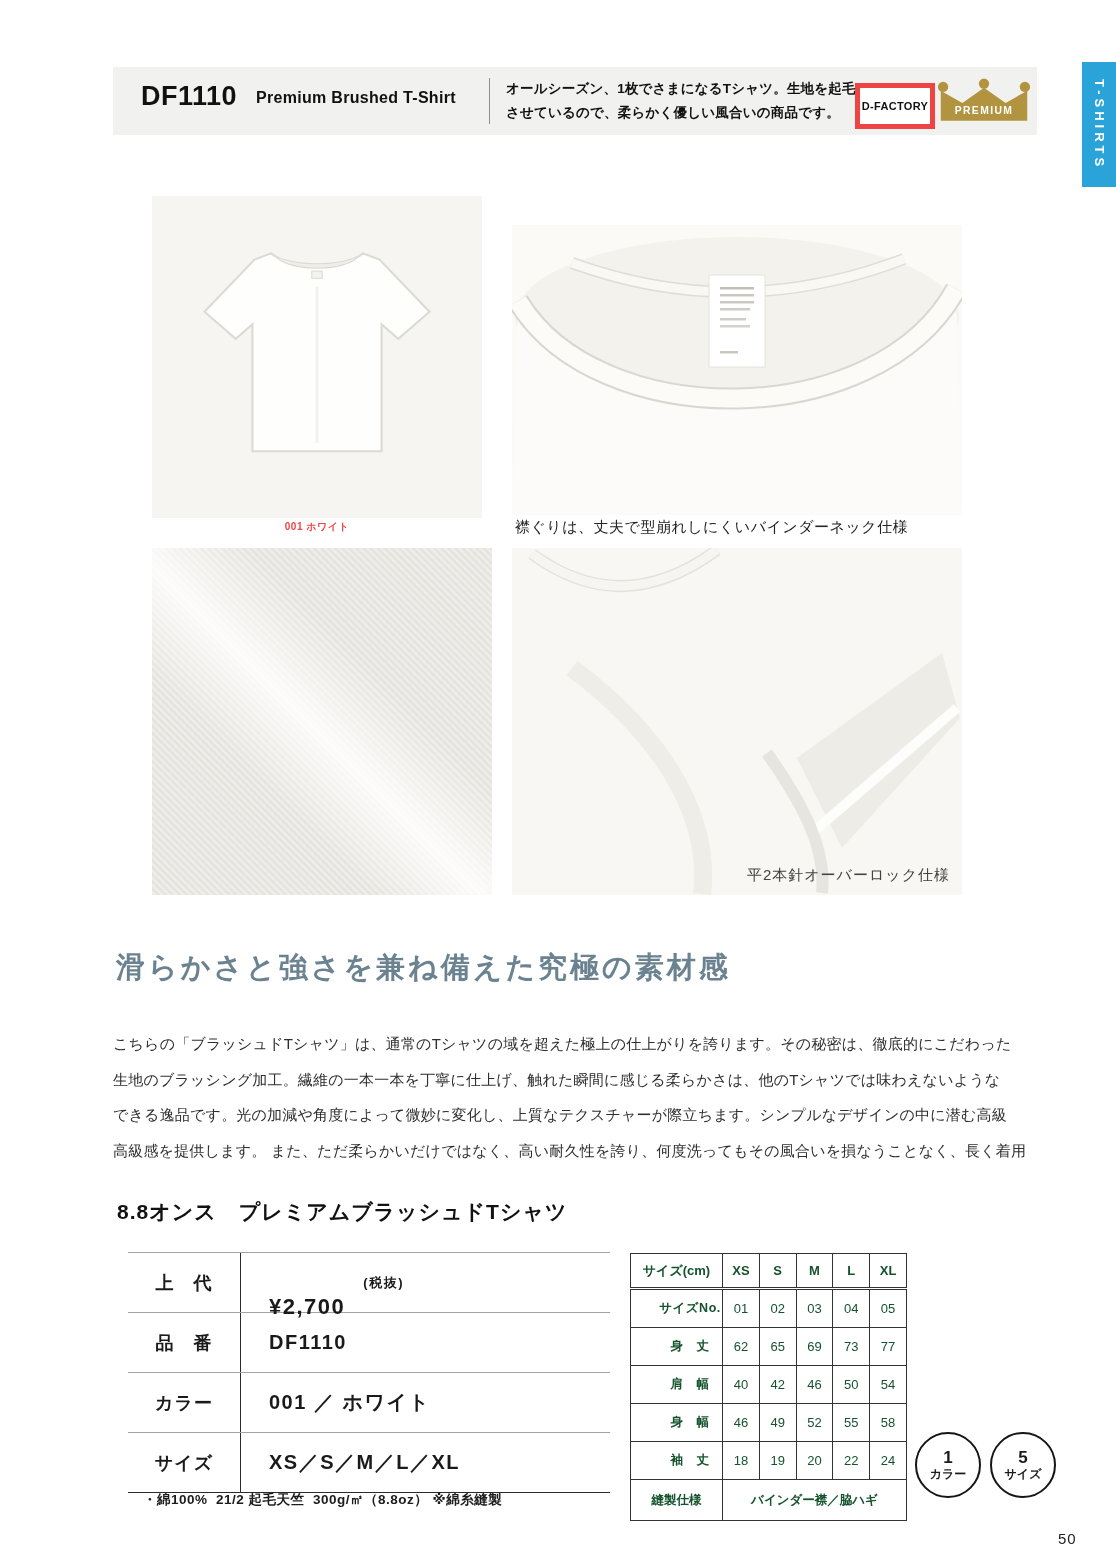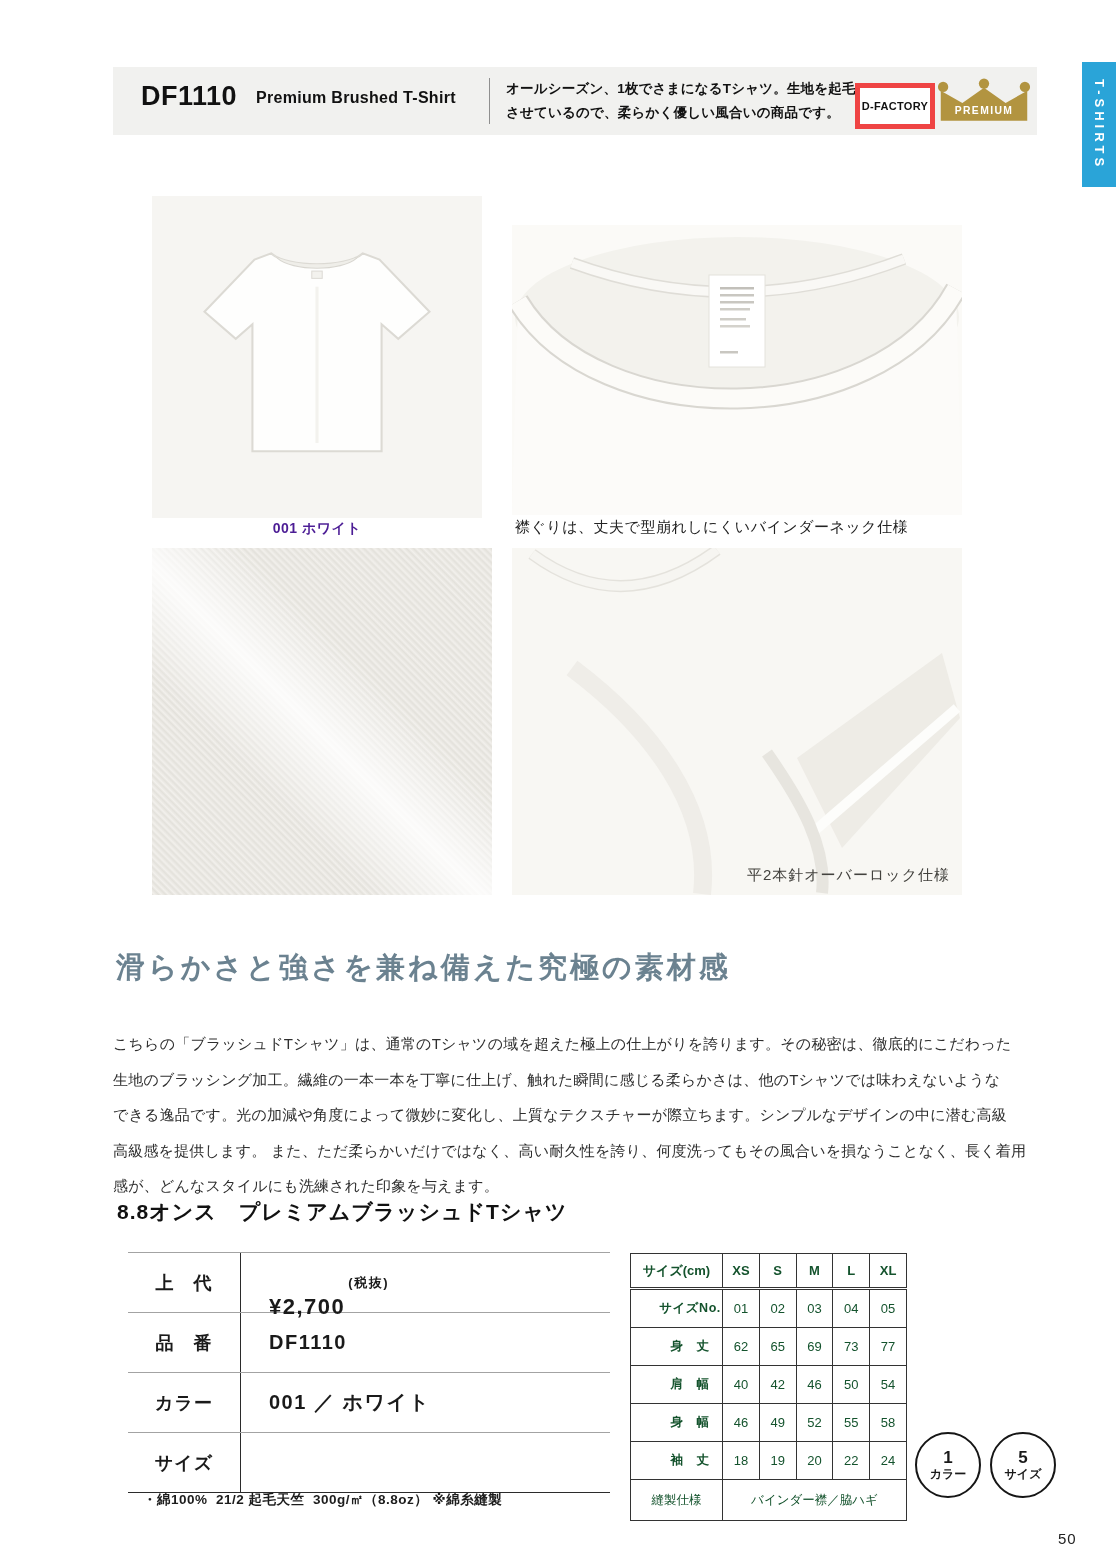--- a/index.html
+++ b/index.html
@@ -24,48 +24,48 @@
   
   .photo{position:absolute;overflow:hidden;}
   .photo-main{left:152px;top:196px;width:330px;height:322px;background:#f6f5f2;display:flex;justify-content:center;}
   .photo-neck{left:512px;top:225px;width:450px;height:290px;background:#fbfaf7;}
   .photo-fabric{left:152px;top:548px;width:340px;height:347px;
     background:
       linear-gradient(45deg, rgba(255,255,255,0) 32%, rgba(255,255,255,.85) 48%, rgba(255,255,255,0) 64%),
       repeating-linear-gradient(45deg,#e3e1db 0px,#f2f0ec 2px,#e3e1db 5px);}
   .photo-sleeve{left:512px;top:548px;width:450px;height:347px;background:#f0abfc;}
   .caption-main{position:absolute;left:152px;top:520px;width:330px;text-align:center;
-    font-size:14px;font-weight:bold;color:#4c1d95;letter-spacing:.5px;}
+    font-size:10px;font-weight:bold;color:#ef4444;letter-spacing:.5px;}
   .caption-neck{position:absolute;left:515px;top:518px;font-size:15px;font-weight:500;color:#232323;letter-spacing:.5px;}
   .caption-sleeve{position:absolute;right:12px;bottom:10px;font-size:15px;color:#43423e;letter-spacing:1px;}
   
   .headline{position:absolute;left:116px;top:948px;font-size:29px;font-weight:bold;color:#6b8290;letter-spacing:3px;}
   .body-copy{position:absolute;left:113px;top:1026px;width:940px;font-size:15px;color:#2e2e2e;
     line-height:35.5px;letter-spacing:.2px;}
   .body-copy div{white-space:nowrap;}
   
   .subtitle{position:absolute;left:117px;top:1198px;font-size:21px;font-weight:bold;letter-spacing:1px;color:#111;}
   .spec-table{position:absolute;left:128px;top:1252px;width:482px;}
   .spec-row{display:flex;height:59px;border-top:1px solid #a3a3a3;}
   .spec-row:last-child{border-bottom:1px solid #2b2b2b;}
   .spec-label{width:112px;border-right:1px solid #2b2b2b;display:flex;align-items:center;justify-content:center;
     font-size:18px;font-weight:bold;letter-spacing:1px;}
   .spec-value{flex:1;display:flex;align-items:baseline;padding-left:28px;font-size:20px;font-weight:bold;
     letter-spacing:1.5px;align-items:center;}
   .spec-value .big{font-size:22px;margin-top:48px;}
-  .spec-value .suffix{font-size:13px;margin-left:3px;font-weight:bold;}
+  .spec-value .suffix{font-size:13px;margin-left:18px;font-weight:bold;}
   
   .size-table{position:absolute;left:630px;top:1253px;border-collapse:collapse;table-layout:fixed;width:276px;}
   .size-table th,.size-table td{border:1px solid #333;text-align:center;padding:0;color:#14532d;}
   .size-table col.lbl{width:92px;}
   .size-table col.val{width:36.8px;}
   .size-table thead th{height:33px;font-size:13px;font-weight:bold;border-bottom:3px double #333;}
   .size-table tbody td{height:37px;font-size:13px;}
   .size-table tbody td.rowlbl{font-size:12.5px;font-weight:bold;letter-spacing:.5px;padding-left:27px;}
-  .size-table tr.seam td{height:40px;font-size:12.5px;font-weight:normal;}
+  .size-table tr.seam td{height:40px;font-size:12.5px;font-weight:bold;}
   
   .count-badge{position:absolute;width:62px;height:62px;border:2px solid #161616;border-radius:50%;
     display:flex;flex-direction:column;align-items:center;justify-content:center;background:#fff;}
   .count-badge .num{font-size:17px;font-weight:bold;line-height:18px;}
   .count-badge .lbl{font-size:12px;font-weight:bold;line-height:14px;}
   .badge-color{left:915px;top:1432px;}
   .badge-size{left:990px;top:1432px;}
   
   .footnote{position:absolute;left:112px;top:1491px;font-size:13.5px;font-weight:bold;color:#1c1c1c;
     letter-spacing:.5px;white-space:pre;margin-left:31px;}
@@ -144,21 +144,20 @@
     </svg>
     <div class="caption-sleeve">平2本針オーバーロック仕様</div>
   </div>
 
   <div class="headline">滑らかさと強さを兼ね備えた究極の素材感</div>
   <div class="body-copy">
     <div>こちらの「ブラッシュドTシャツ」は、通常のTシャツの域を超えた極上の仕上がりを誇ります。その秘密は、徹底的にこだわった</div>
     <div>生地のブラッシング加工。繊維の一本一本を丁寧に仕上げ、触れた瞬間に感じる柔らかさは、他のTシャツでは味わえないような</div>
     <div>できる逸品です。光の加減や角度によって微妙に変化し、上質なテクスチャーが際立ちます。シンプルなデザインの中に潜む高級</div>
     <div>高級感を提供します。 また、ただ柔らかいだけではなく、高い耐久性を誇り、何度洗ってもその風合いを損なうことなく、長く着用</div>
-    <div>感が、どんなスタイルにも洗練された印象を与えます。</div>
   </div>
 
   <div class="subtitle">8.8オンス　プレミアムブラッシュドTシャツ</div>
 
   <div class="spec-table">
     <div class="spec-row">
       <div class="spec-label">上　代</div>
       <div class="spec-value">
         <span class="big">¥2,700</span>
         <span class="suffix">(税抜)</span>
@@ -167,20 +166,21 @@
     <div class="spec-row">
       <div class="spec-label">品　番</div>
       <div class="spec-value">DF1110</div>
     </div>
     <div class="spec-row">
       <div class="spec-label">カラー</div>
       <div class="spec-value">001 ／ ホワイト</div>
     </div>
     <div class="spec-row">
       <div class="spec-label">サイズ</div>
+      <div class="spec-value">XS／S／M／L／XL</div>
     </div>
   </div>
 
   <table class="size-table">
     <colgroup>
         <col class="lbl">
         <col class="val">
         <col class="val">
         <col class="val">
         <col class="val">

